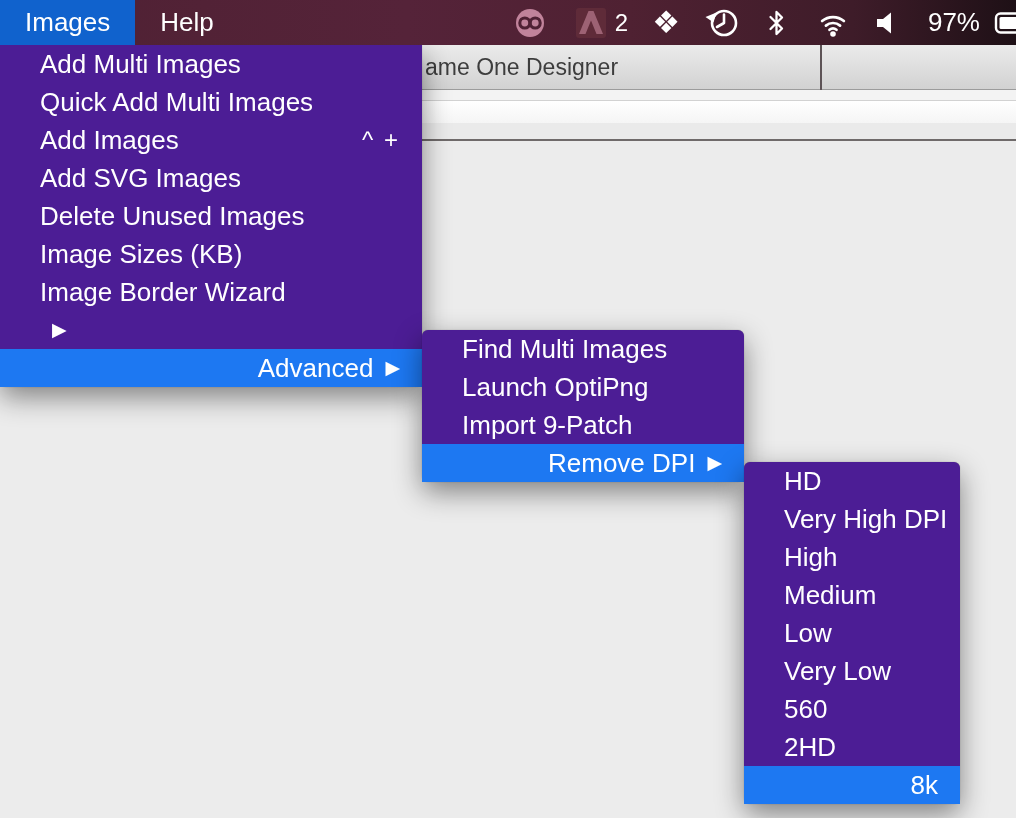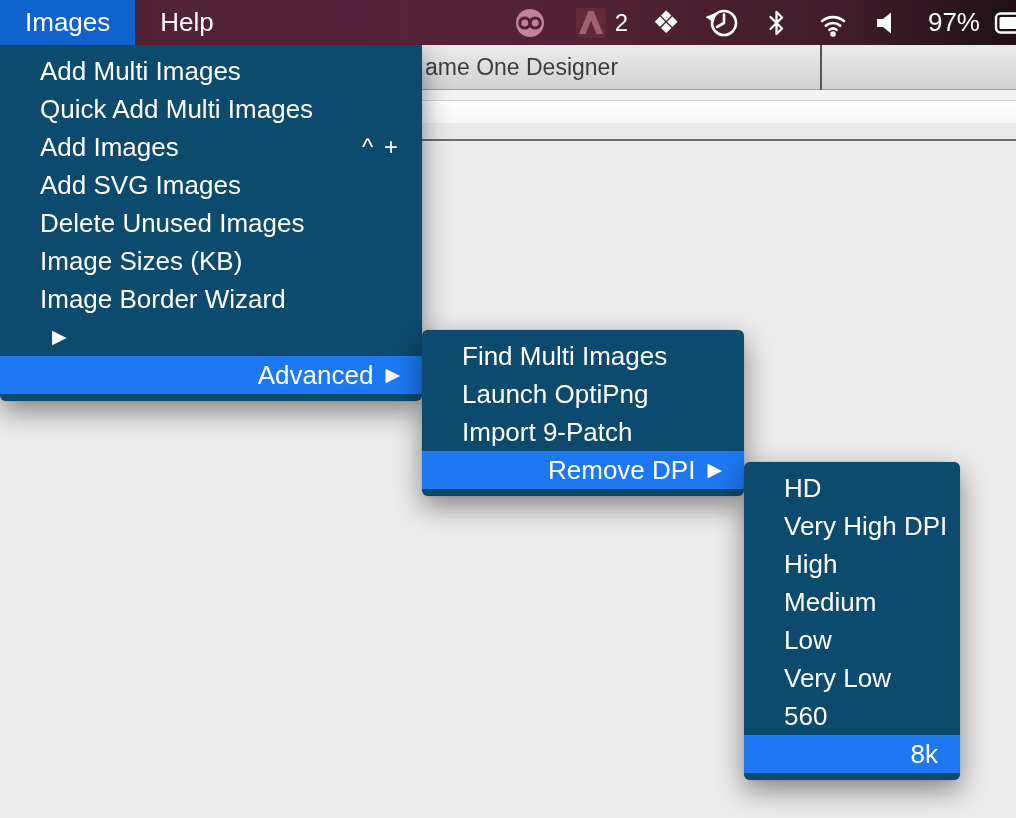--- a/index.html
+++ b/index.html
@@ -30,21 +30,21 @@
     display:flex;align-items:center;color:#fff;}
   .mb-item{height:45px;line-height:45px;padding:0 25px;font-size:26px;color:#fff;}
   .mb-item.selected{background:#1062cd;}
   .status{margin-left:auto;display:flex;align-items:center;height:45px;}
   .status svg{display:block;}
   .glyph-icon{color:#fff;line-height:45px;}
   .badge-2{color:#fff;font-size:24px;margin-left:8px;}
   .battery-pct{color:#fff;font-size:26px;margin-left:30px;}
 
   
-  .menu{position:absolute;background:#0c4a6e;padding:7px 0;z-index:10;
+  .menu{position:absolute;background:#4c1d95;padding:0 0;z-index:10;
     box-shadow:0 10px 28px rgba(0,0,0,0.45),0 0 1px rgba(0,0,0,0.4);}
   .menu1{left:0;top:45px;width:422px;border-radius:0 0 6px 6px;}
   .menu2{left:422px;top:330px;width:322px;border-radius:6px;}
   .menu3{left:744px;top:462px;width:216px;border-radius:6px;}
   .item{height:38px;line-height:38px;display:flex;align-items:center;
     padding:0 22px 0 40px;color:#fff;font-size:26px;white-space:nowrap;}
   .item .label{flex:1;}
   .item .shortcut{font-size:24px;margin-left:12px;letter-spacing:2px;}
   .item .arrow{font-size:19px;margin-left:12px;}
   .item.highlight{background:#1d78f2;text-align:right;}
@@ -188,18 +188,21 @@
     </div>
     <div class="item">
       <span class="label">Low</span>
     </div>
     <div class="item">
       <span class="label">Very Low</span>
     </div>
     <div class="item">
       <span class="label">560</span>
     </div>
+    <div class="item">
+      <span class="label">2HD</span>
+    </div>
     <div class="item highlight">
       <span class="label">8k</span>
     </div>
   </div>
 
 </div>
 
 </body></html>

